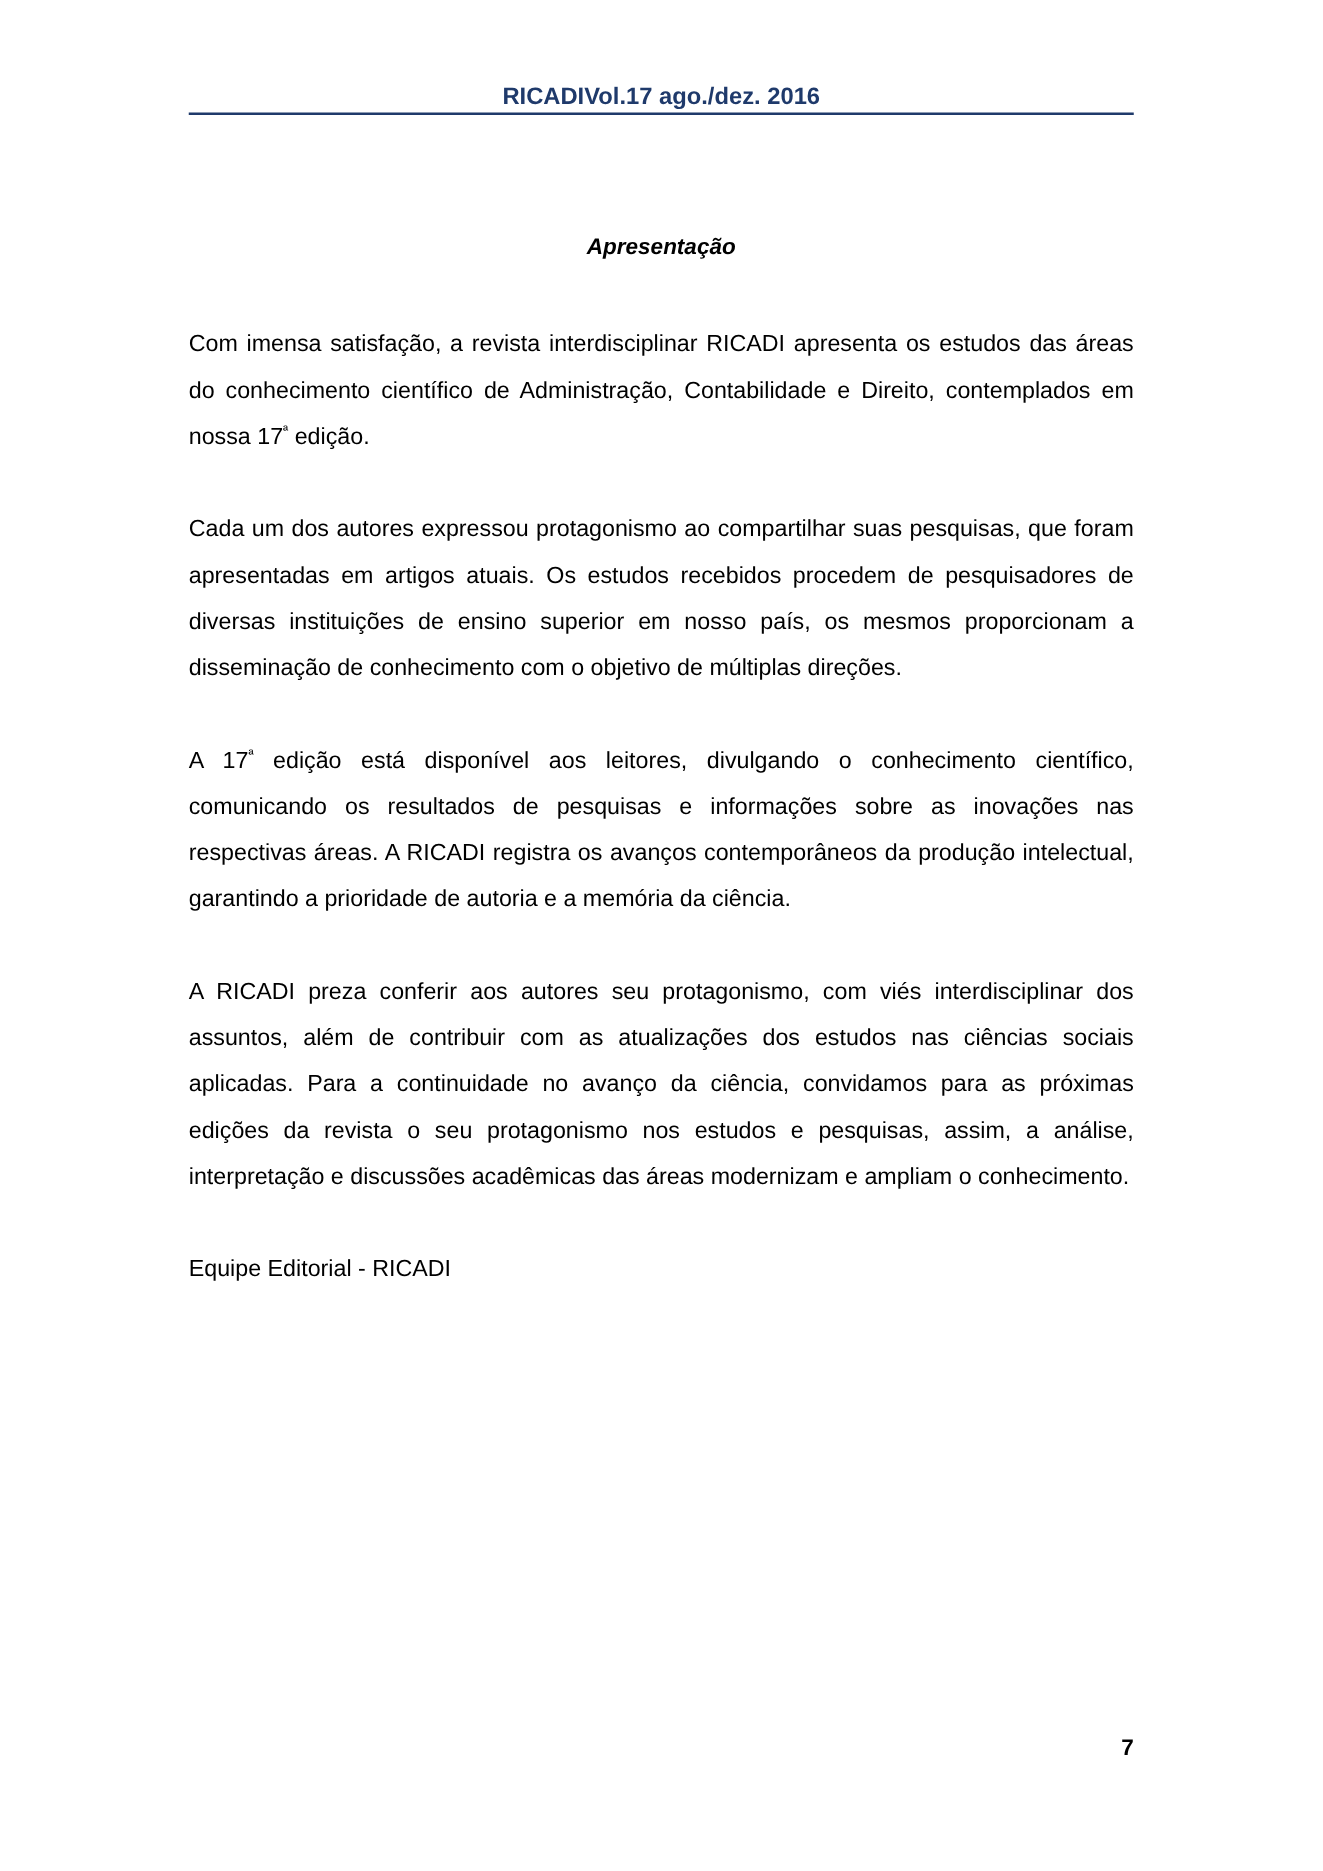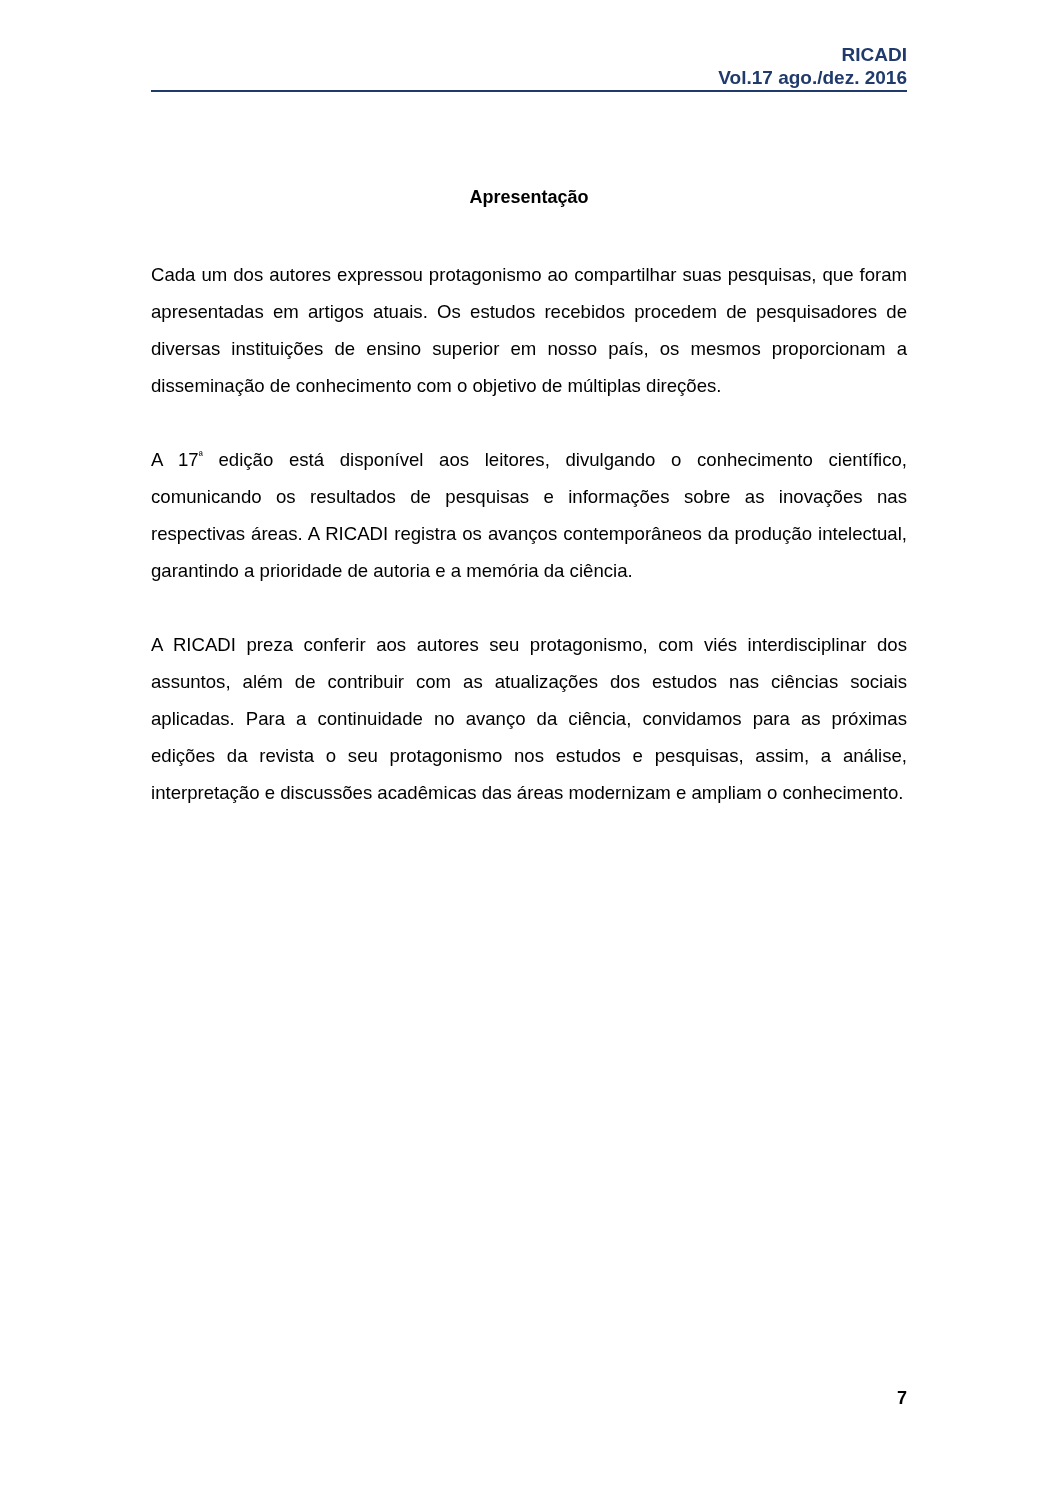--- a/index.html
+++ b/index.html
@@ -16,40 +16,40 @@
       color: #000000;
     }
     .header {
       position: absolute;
       left: 151px;
       top: 64px;
       width: 756px;
       height: 26px;
       border-bottom: 2px solid #1f3a6b;
       display: flex;
-      justify-content: flex-end;
+      justify-content: center;
       align-items: flex-end;
-      flex-direction: column;
     }
     .header span {
       font-weight: bold;
       font-size: 19px;
       color: #1f3a6b;
       line-height: 22px;
       padding-bottom: 1px;
     }
     .title {
       position: absolute;
       left: 151px;
       width: 756px;
       top: 186px;
       text-align: center;
       font-weight: bold;
       font-size: 18px;
       line-height: 22px;
+      font-style: italic;
     }
     .body-text {
       position: absolute;
       left: 151px;
       width: 756px;
       top: 256px;
       font-size: 18.6px;
       line-height: 37px;
     }
     .para {
@@ -77,20 +77,22 @@
 <body>
 
 <div class="header">
   <span>RICADI</span>
   <span>Vol.17 ago./dez. 2016</span>
 </div>
 
 <div class="title">Apresentação</div>
 
 <div class="body-text">
+  <p class="para">Com imensa satisfação, a revista interdisciplinar RICADI apresenta os estudos das áreas do conhecimento científico de Administração, Contabilidade e Direito, contemplados em nossa 17<sup class="ord">ª</sup> edição.</p>
   <p class="para">Cada um dos autores expressou protagonismo ao compartilhar suas pesquisas, que foram apresentadas em artigos atuais. Os estudos recebidos procedem de pesquisadores de diversas instituições de ensino superior em nosso país, os mesmos proporcionam a disseminação de conhecimento com o objetivo de múltiplas direções.</p>
   <p class="para">A 17<sup class="ord">ª</sup> edição está disponível aos leitores, divulgando o conhecimento científico, comunicando os resultados de pesquisas e informações sobre as inovações nas respectivas áreas. A RICADI registra os avanços contemporâneos da produção intelectual, garantindo a prioridade de autoria e a memória da ciência.</p>
   <p class="para">A RICADI preza conferir aos autores seu protagonismo, com viés interdisciplinar dos assuntos, além de contribuir com as atualizações dos estudos nas ciências sociais aplicadas. Para a continuidade no avanço da ciência, convidamos para as próximas edições da revista o seu protagonismo nos estudos e pesquisas, assim, a análise, interpretação e discussões acadêmicas das áreas modernizam e ampliam o conhecimento.</p>
   <div class="closing">
+    <p>Equipe Editorial - RICADI</p>
   </div>
 </div>
 
 <div class="page-number">7</div>
 
 </body></html>

